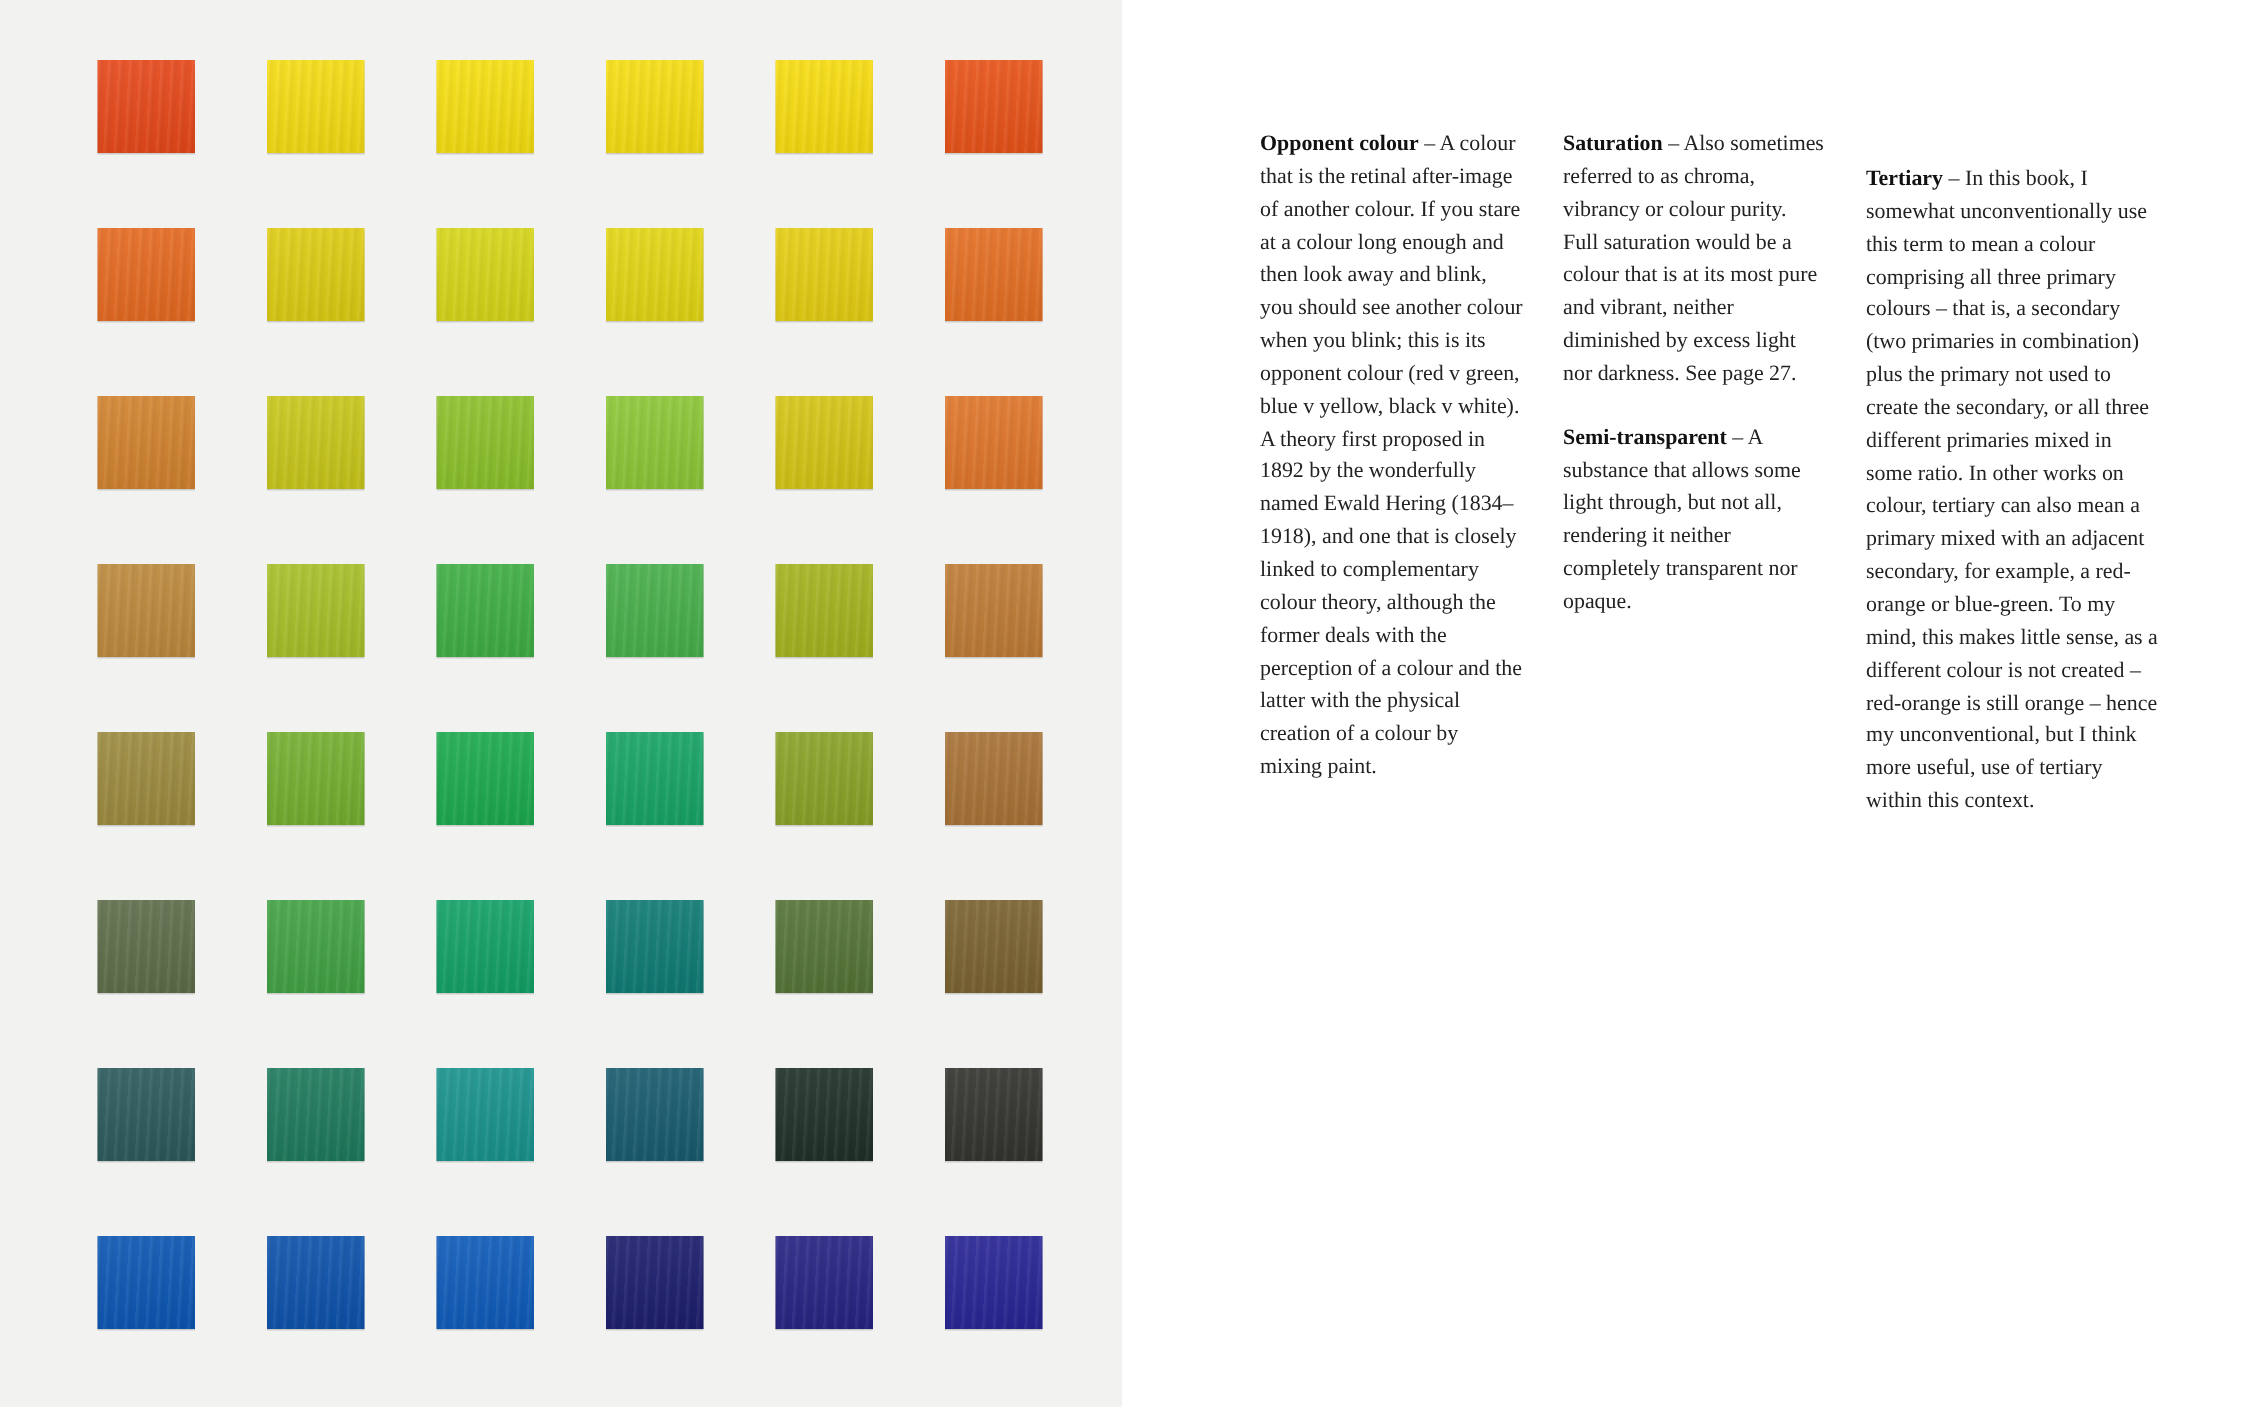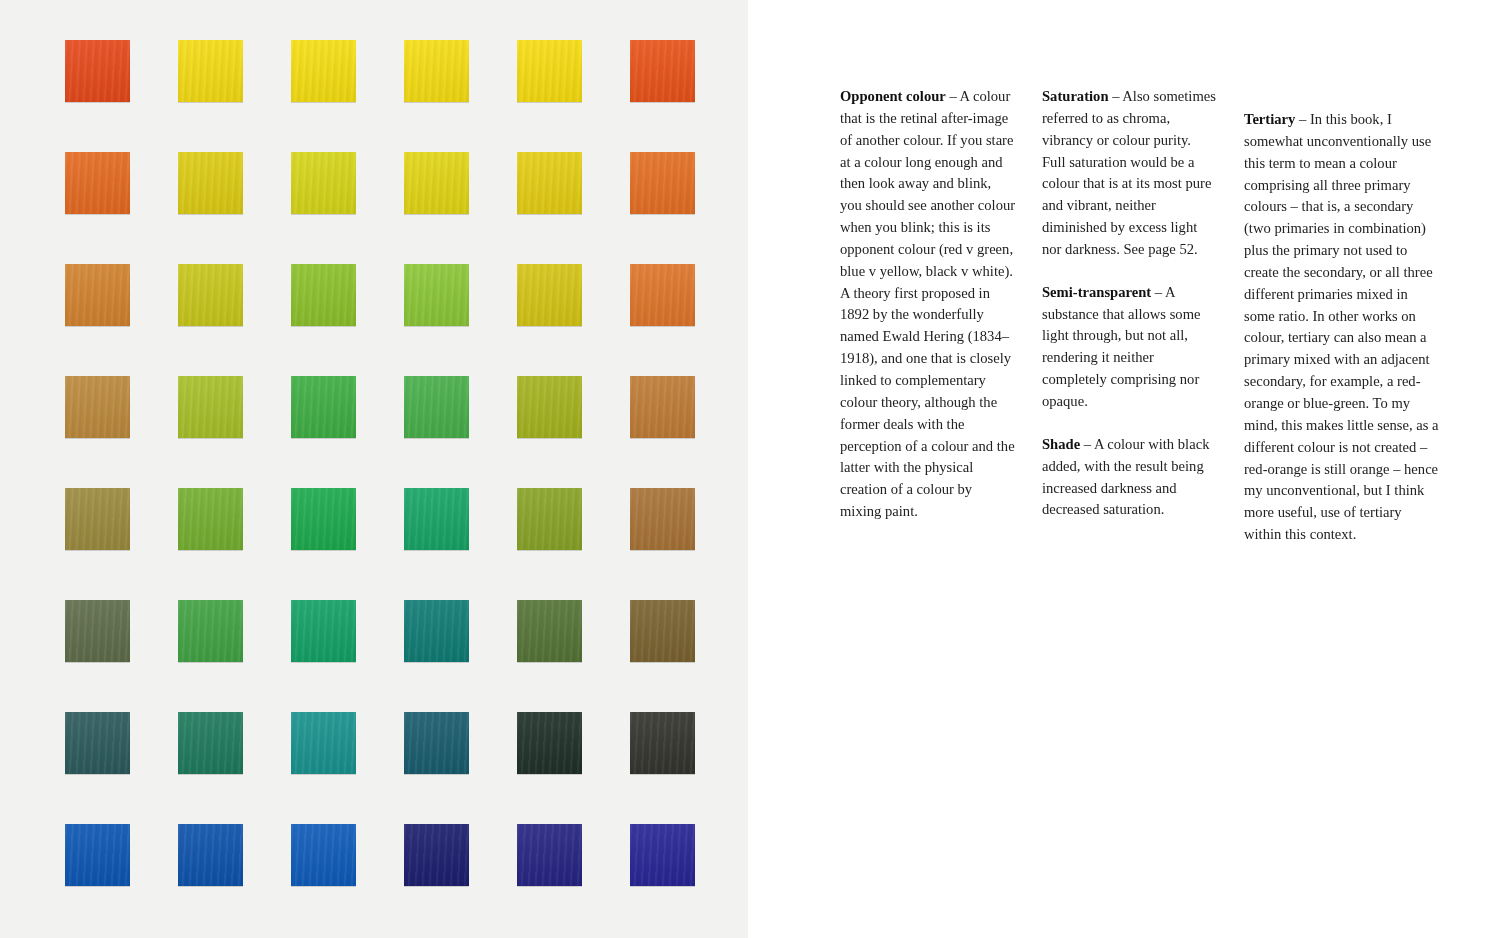--- a/index.html
+++ b/index.html
@@ -158,23 +158,22 @@
       </div>
   </div>
 
   <div id="right-page">
 
     <div id="glossary-columns">
         <div class="glossary-column">
           <p class="entry"><span class="term">Opponent colour</span><span class="definition"> – A colour that is the retinal after-image of another colour. If you stare at a colour long enough and then look away and blink, you should see another colour when you blink; this is its opponent colour (red v green, blue v yellow, black v white). A theory first proposed in 1892 by the wonderfully named Ewald Hering (1834–1918), and one that is closely linked to complementary colour theory, although the former deals with the perception of a colour and the latter with the physical creation of a colour by mixing paint.</span></p>
         </div>
         <div class="glossary-column">
-          <p class="entry"><span class="term">Saturation</span><span class="definition"> – Also sometimes referred to as chroma, vibrancy or colour purity. Full saturation would be a colour that is at its most pure and vibrant, neither diminished by excess light nor darkness. See page 52.</span></p>
-          <p class="entry"><span class="term">Semi-transparent</span><span class="definition"> – A substance that allows some light through, but not all, rendering it neither completely comprising nor opaque.</span></p>
-          <p class="entry"><span class="term">Shade</span><span class="definition"> – A colour with black added, with the result being increased darkness and decreased saturation.</span></p>
+          <p class="entry"><span class="term">Saturation</span><span class="definition"> – Also sometimes referred to as chroma, vibrancy or colour purity. Full saturation would be a colour that is at its most pure and vibrant, neither diminished by excess light nor darkness. See page 27.</span></p>
+          <p class="entry"><span class="term">Semi-transparent</span><span class="definition"> – A substance that allows some light through, but not all, rendering it neither completely transparent nor opaque.</span></p>
         </div>
         <div class="glossary-column">
           <p class="entry"><span class="term">Tertiary</span><span class="definition"> – In this book, I somewhat unconventionally use this term to mean a colour comprising all three primary colours – that is, a secondary (two primaries in combination) plus the primary not used to create the secondary, or all three different primaries mixed in some ratio. In other works on colour, tertiary can also mean a primary mixed with an adjacent secondary, for example, a red-orange or blue-green. To my mind, this makes little sense, as a different colour is not created – red-orange is still orange – hence my unconventional, but I think more useful, use of tertiary within this context.</span></p>
         </div>
       </div>
 
   </div>
 </div>
 
 </body></html>

